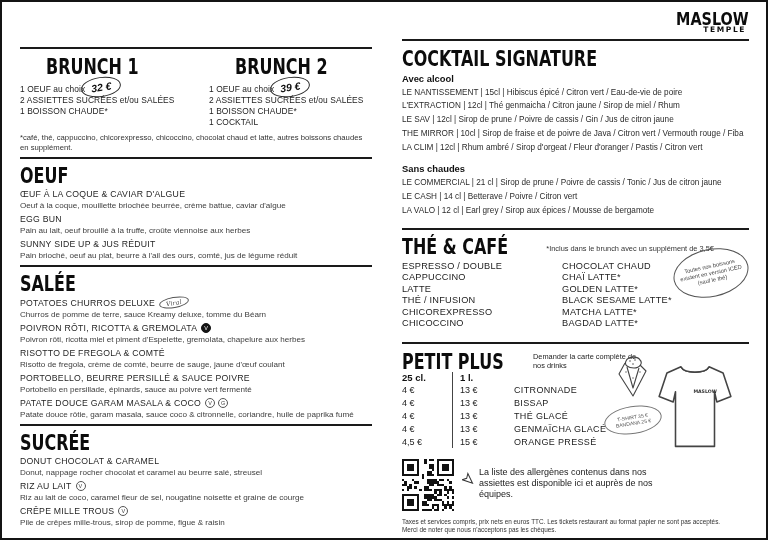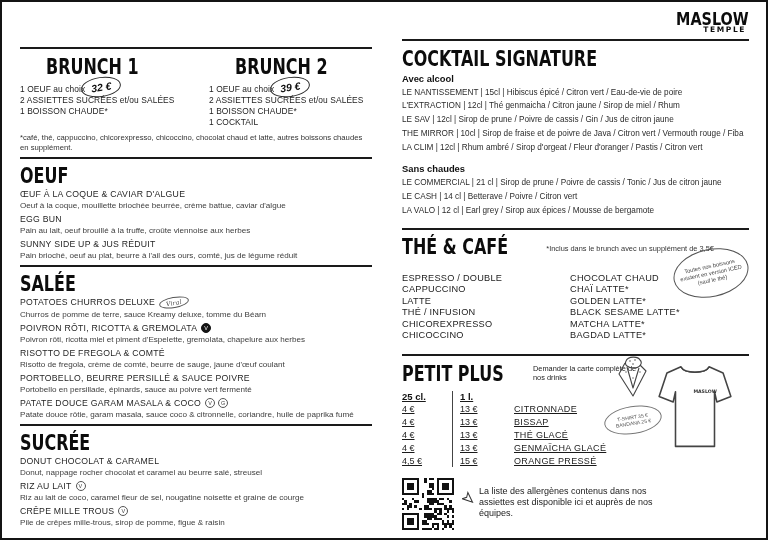--- a/index.html
+++ b/index.html
@@ -16,50 +16,50 @@
   .brunch{flex:1;}
   .brunch-head{display:flex;align-items:center;justify-content:space-between;height:24px;flex-direction:column;}
   .brunch-title{font-size:19px;}
   .price-oval{border:1.6px solid #2a2a2a;border-radius:50%;padding:3px 9px;font-size:10.5px;font-weight:bold;
               font-style:italic;transform:rotate(-8deg);white-space:nowrap;color:#111;}
   .brunch-items{margin-top:5px;font-size:8.4px;line-height:11px;color:#222;letter-spacing:0.1px;}
   .footnote{margin-top:5px;font-size:7.7px;line-height:9.5px;color:#333;}
   .rule-mid{margin-top:5px;}
   .sec-title{margin:5px 0 0 0;height:21px;font-size:19px;}
   .dish{margin-top:4px;}
-  .dish-name{font-size:8.7px;letter-spacing:0.25px;color:#1f1f1f;display:flex;align-items:flex-start;gap:4px;line-height:10px;}
+  .dish-name{font-size:8.7px;letter-spacing:0.25px;color:#1f1f1f;display:flex;align-items:flex-end;gap:4px;line-height:10px;}
   .dish-desc{font-size:8.1px;color:#3d3d3d;margin-top:1.5px;line-height:9.5px;}
   .badge{display:inline-block;width:8px;height:8px;line-height:8px;font-size:5.5px;text-align:center;
          border-radius:50%;border:0.8px solid #555;color:#444;flex:none;}
   .badge-veganisable{background:#141414;color:#fff;border-color:#141414;}
   .badge-viral{width:auto;height:auto;border-radius:50%;padding:1px 6px;font-size:6px;font-style:italic;
                font-family:"DejaVu Serif",serif;transform:rotate(-10deg);line-height:7px;}
   
   .logo{margin-top:9px;text-align:right;line-height:1;}
   .logo-main{font-size:16px;transform:scale(0.9,1.1);transform-origin:right center;}
   .logo-sub{font-size:7.5px;font-weight:800;font-family:"DejaVu Sans",sans-serif;letter-spacing:1.6px;margin:-1px 3px 0 0;color:#0c0c0c;}
   .rule-logo{margin-top:5px;}
   .cock-title{margin-top:6px;height:21px;font-size:19px;}
   .subhead{font-size:9.4px;font-weight:bold;margin:5px 0 2px 0;color:#111;}
   .subhead.second{margin-top:8px;}
   .cock-line{font-size:8.2px;line-height:13.9px;color:#2b2b2b;}
   .rule-cock{margin-top:10px;}
   .tc-head{display:flex;align-items:center;gap:18px;margin-top:6px;height:21px;}
   .tc-title{font-size:19px;}
   .tc-note{font-size:7.4px;color:#333;margin-top:4px;}
-  .tc-cols{display:flex;margin-top:16px;gap:8px;}
+  .tc-cols{display:flex;margin-top:4px;}
   .tc-col{width:160px;font-size:9.2px;line-height:11.5px;letter-spacing:0.25px;color:#222;}
   .iced-badge{position:absolute;right:0px;top:247px;width:76px;height:48px;border:1.2px solid #555;border-radius:50%;
               transform:rotate(-12deg);display:flex;align-items:center;justify-content:center;text-align:center;
               font-size:5.7px;line-height:7px;color:#444;padding:3px;box-sizing:border-box;}
   .rule-tc{margin-top:12px;}
   .pp-head{display:flex;gap:10px;align-items:flex-start;margin-top:6px;}
   .pp-title{font-size:19px;height:21px;}
   .pp-sub{font-size:7.4px;line-height:9px;color:#222;margin-top:2px;width:110px;}
-  .pp-table{position:relative;margin-top:7px;width:235px;text-decoration:underline;}
+  .pp-table{position:relative;width:235px;}
   .pp-vline{position:absolute;left:50px;top:1px;bottom:1px;width:1px;background:#444;}
   .pp-row{display:flex;align-items:center;height:13px;font-size:9px;color:#222;}
   .pp-row.header{font-weight:bold;font-size:9.5px;color:#111;}
   .c-small{width:42px;}
   .c-large{width:40px;padding-left:16px;}
   .c-name{padding-left:14px;letter-spacing:0.35px;}
   .bandana{position:absolute;left:214px;top:352px;}
   .tshirt{position:absolute;left:254px;top:360px;}
   .merch-sticker{position:absolute;left:202px;top:404px;width:56px;height:26px;border:1px solid #777;border-radius:50%;
                  transform:rotate(-9deg);display:flex;flex-direction:column;align-items:center;justify-content:center;

